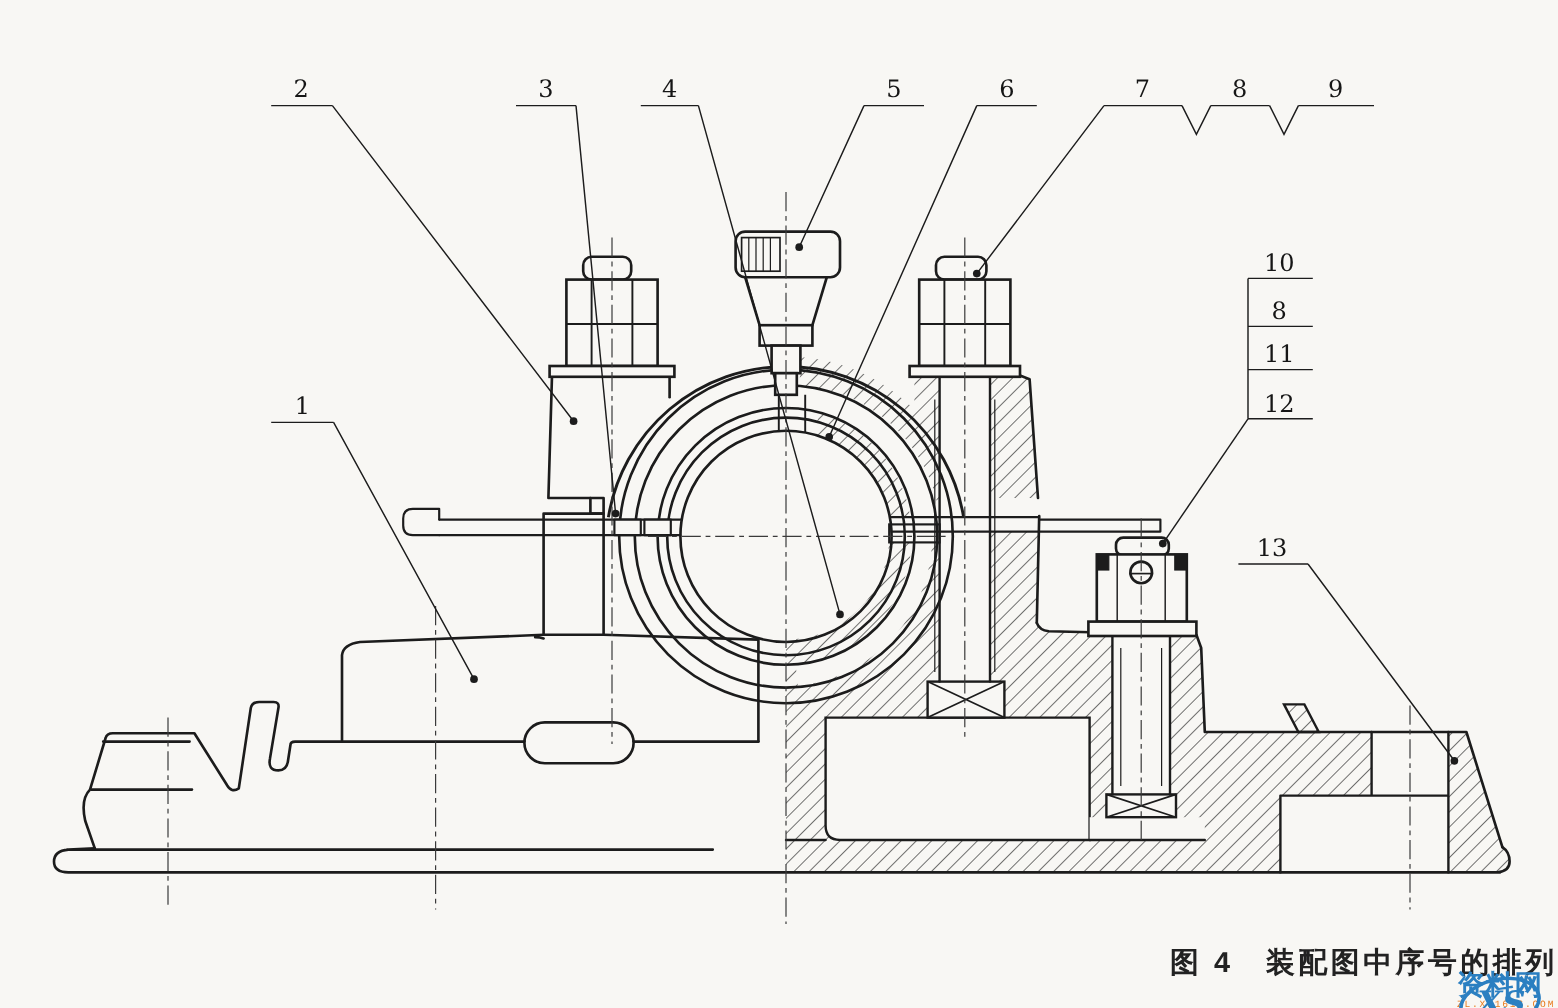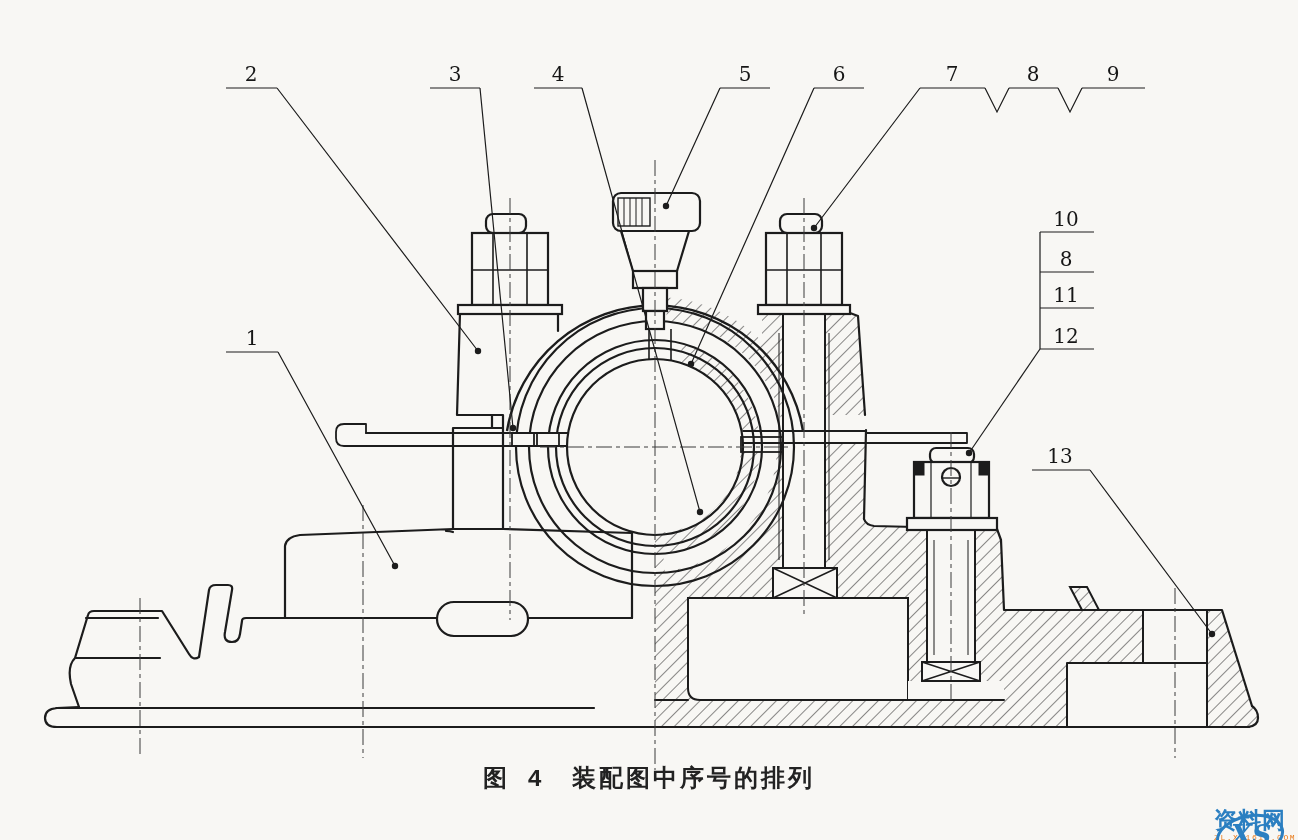--- a/index.html
+++ b/index.html
@@ -1,22 +1,22 @@
 <!DOCTYPE html>
 <html><head>
 <meta charset="utf-8">
 <style>
   html,body{margin:0;padding:0;}
   body{width:1298px;height:840px;overflow:hidden;background:#f8f7f4;font-family:"Liberation Sans",sans-serif;}
   .stage{position:relative;width:1298px;height:840px;background:#f8f7f4;}
   .stage svg{position:absolute;left:0;top:0;}
   .num{font-family:"DejaVu Serif",serif;font-size:20px;fill:#161616;}
-  .caption{position:absolute;left:0;top:762px;width:100%;text-align:center;
+  .caption{position:absolute;left:0;top:786px;width:100%;text-align:right;
            font-size:24px;font-weight:bold;color:#222;letter-spacing:3px;
-           font-family:Liberation Mono, monospace;}
+           font-family:Liberation Sans, sans-serif;}
   .wm{position:absolute;right:2px;top:809px;display:flex;align-items:center;gap:4px;}
   .wm-txtcol{display:flex;flex-direction:column;line-height:1;}
   .wm-name{font-size:23px;font-weight:bold;color:#2b7fc1;letter-spacing:1px;}
   .wm-url{font-size:8px;color:#e87c1e;letter-spacing:1.5px;margin-top:2px;font-family:"Liberation Mono",monospace;}
 </style>
 </head>
 <body>
 
 <div class="stage">
 <svg width="1298" height="840" viewBox="0 0 1298 840">

